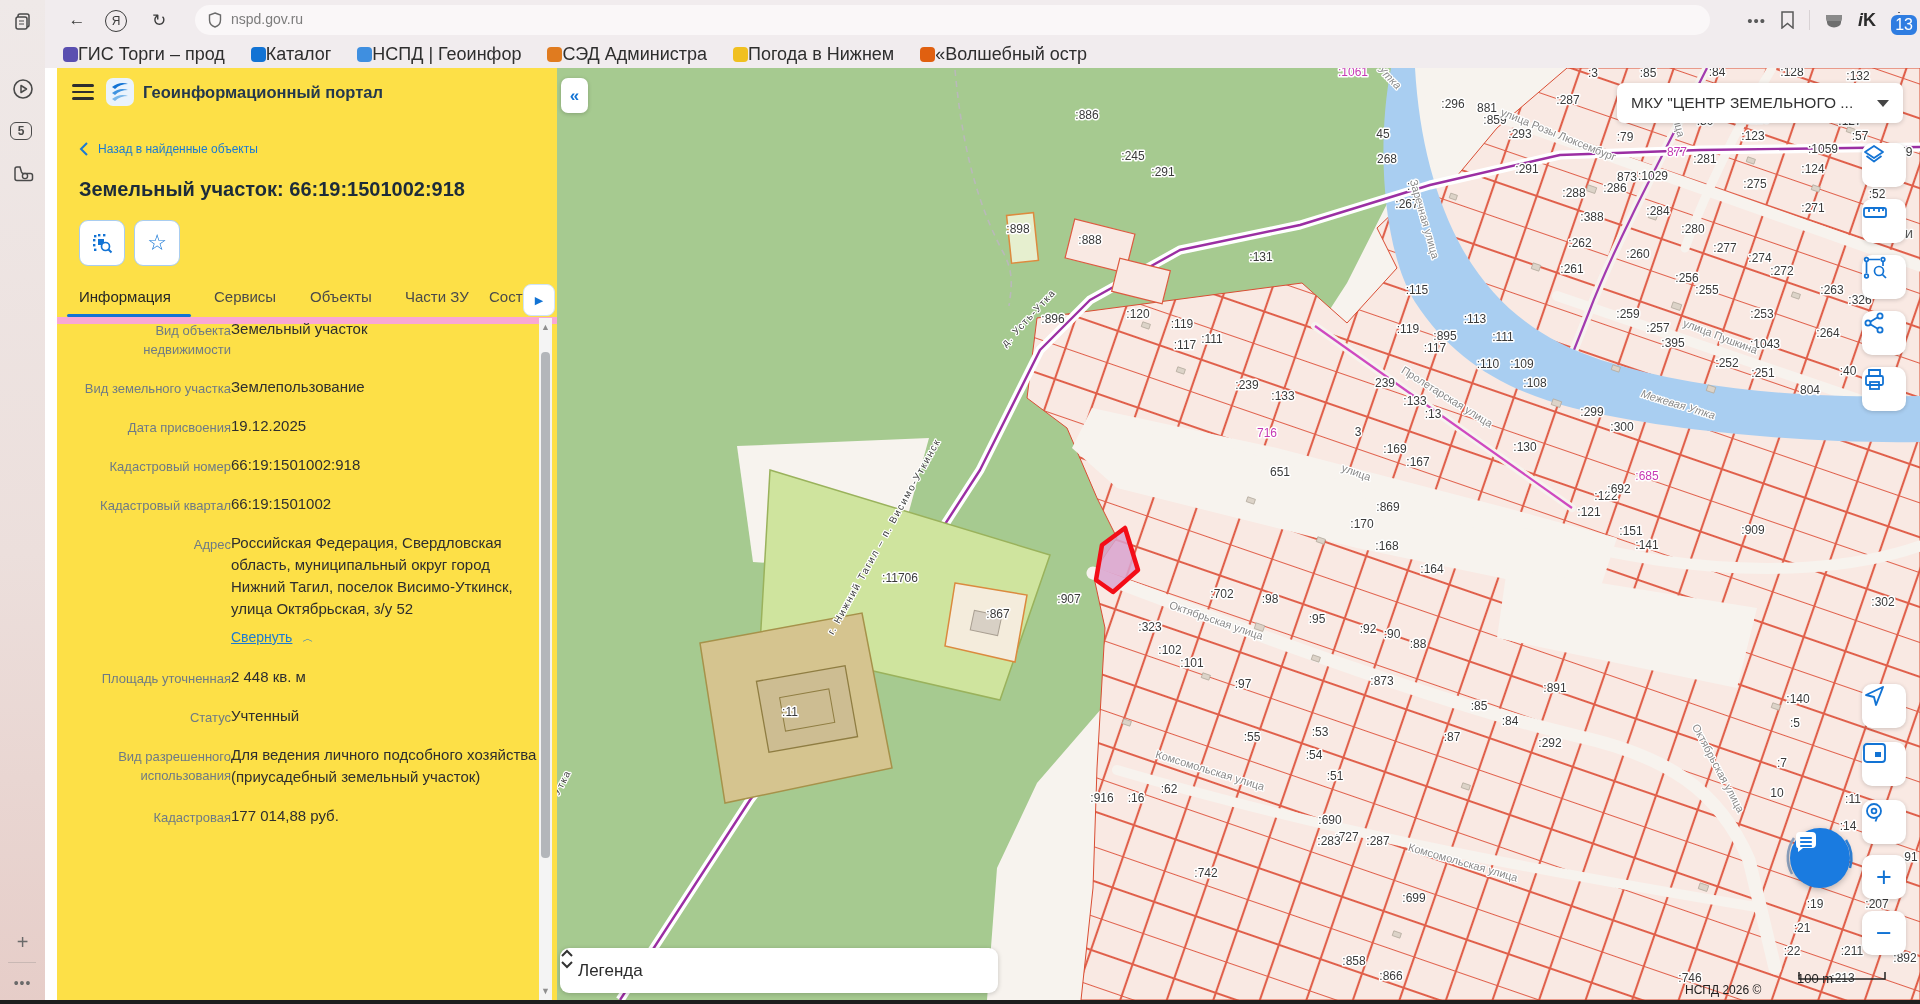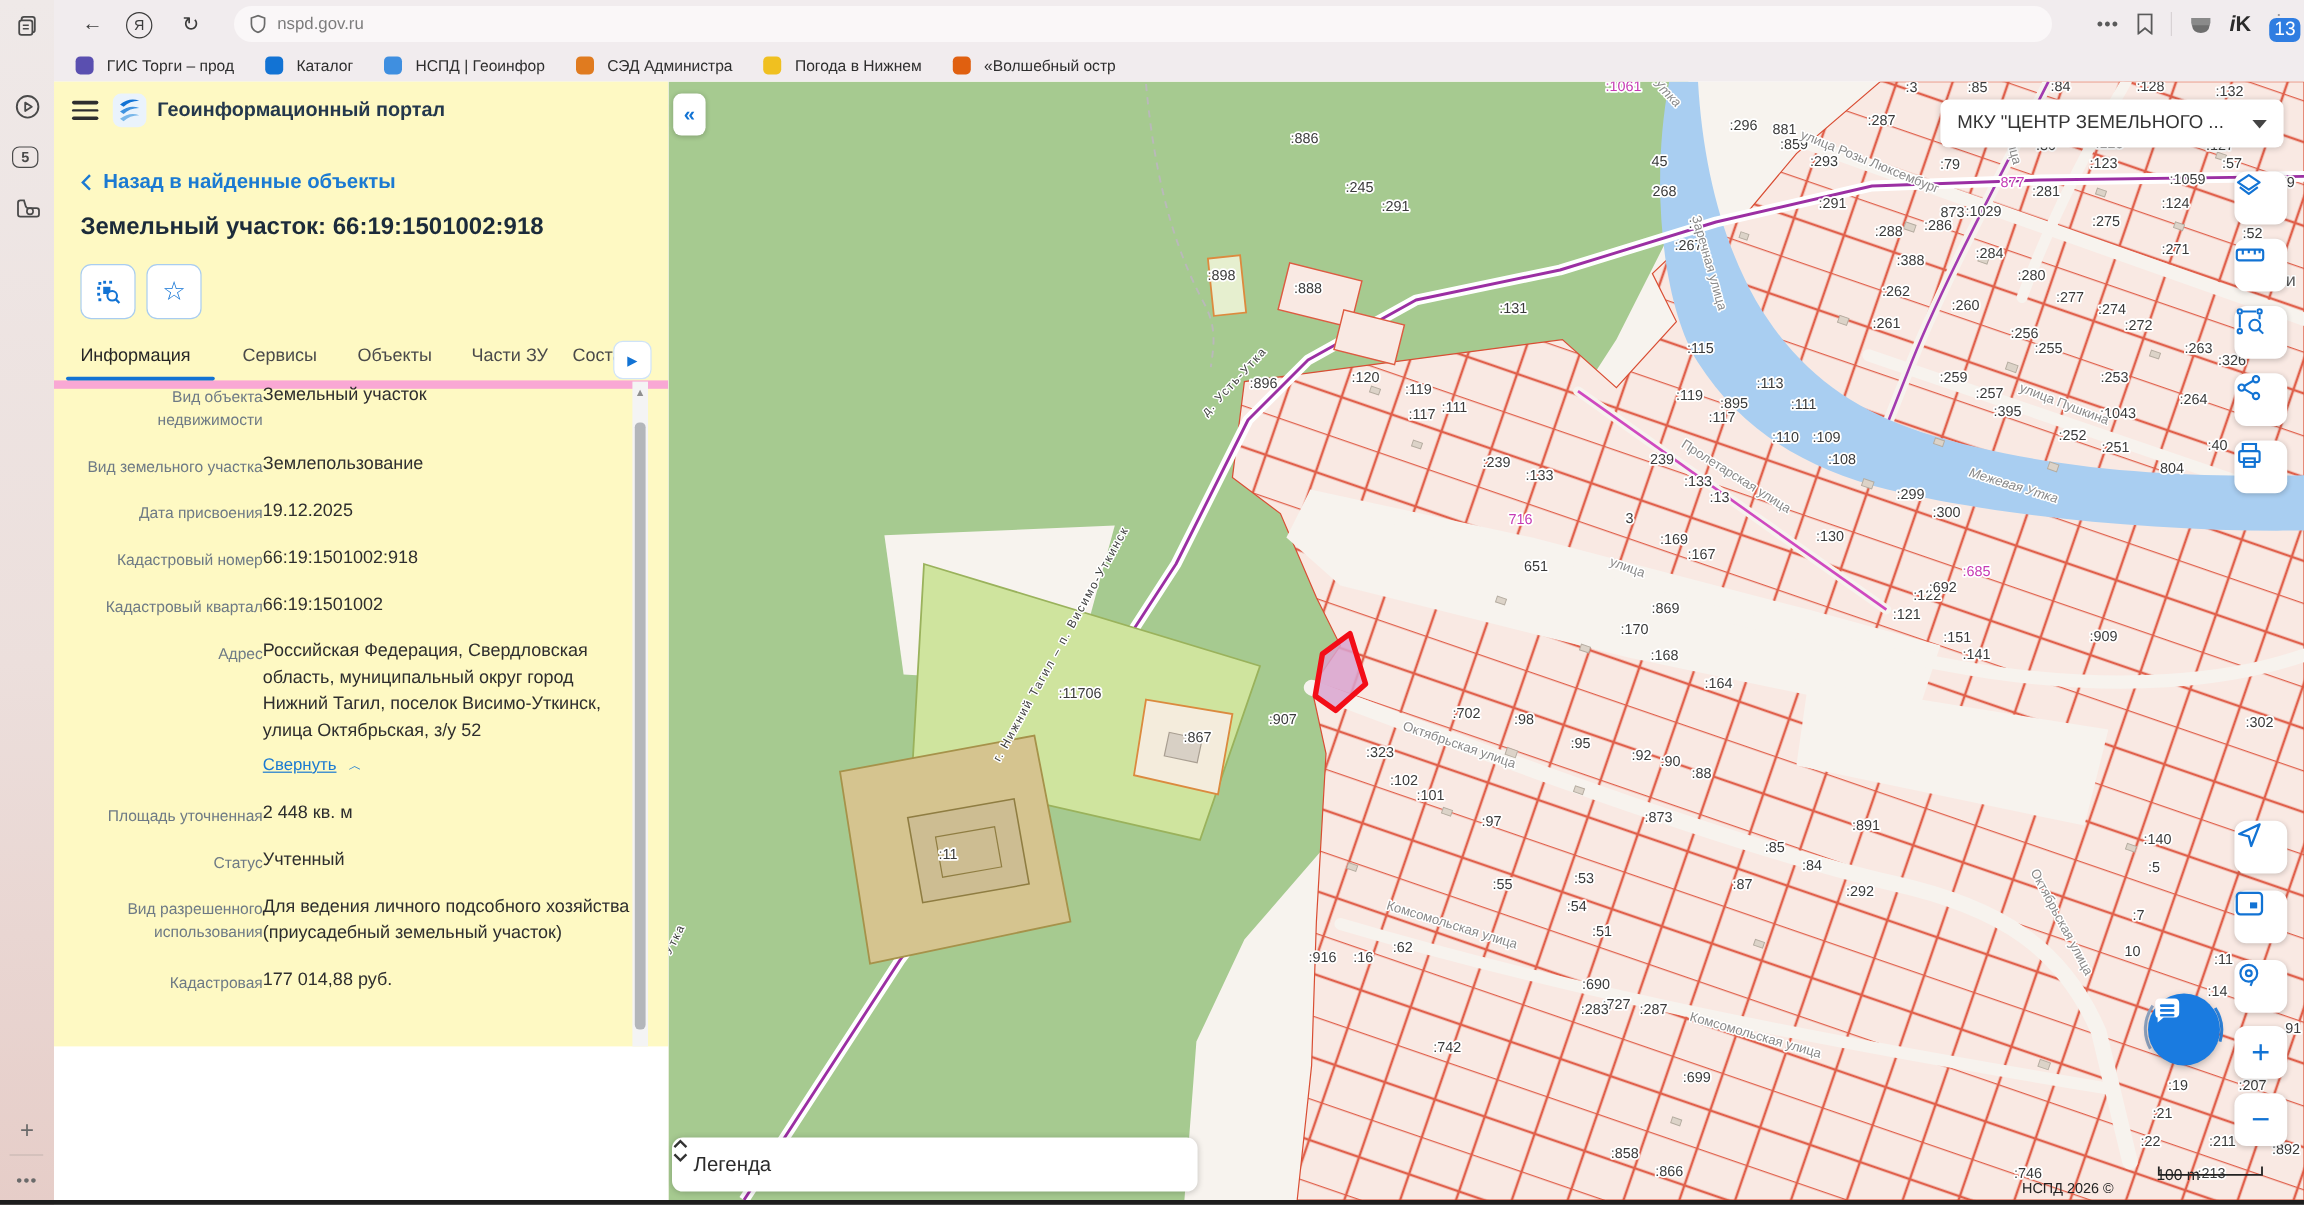--- a/index.html
+++ b/index.html
@@ -12,36 +12,36 @@
     color:#3c3c3c;font-size:17px;border-radius:6px;}
   #urlpill{position:absolute;left:150px;top:5px;width:1515px;height:30px;background:#faf7f8;border-radius:15px;}
   #urltext{position:absolute;left:36px;top:6px;font-size:14px;color:#7c7c7c;}
   #pagetitle{position:absolute;left:0;right:0;top:7px;text-align:center;font-size:14px;color:#1f1f1f;}
   #rightcluster{position:absolute;right:8px;top:6px;height:28px;display:flex;align-items:center;gap:14px;}
   .divider{width:1px;height:20px;background:#d8d2d4;}
   #dlbadge{position:absolute;right:-7px;bottom:-5px;background:#2f7de1;color:#fff;font-size:16px;
     border-radius:8px;padding:1px 4px;border:2px solid #f1ecee;}
   
   #bookmarks{position:absolute;left:45px;top:40px;width:1875px;height:28px;display:flex;align-items:center;gap:26px;padding-left:18px;}
-  .bm{display:flex;align-items:center;gap:11px;font-size:13px;color:#2e2e2e;white-space:nowrap;}
+  .bm{display:flex;align-items:center;gap:0;font-size:18px;color:#2e2e2e;white-space:nowrap;}
   .bmicon{width:15px;height:15px;border-radius:4px;display:inline-block;}
   
   #ysidebar{position:absolute;left:0;top:0;width:45px;height:1004px;
     background:linear-gradient(180deg,#efe9e8 0%,#ecdfdc 55%,#e6cdc8 100%);}
   .sideicon{position:absolute;left:10px;width:25px;height:25px;color:#4a4a4a;display:flex;
     align-items:center;justify-content:center;font-size:15px;}
   .boxicon{border:1.7px solid #4a4a4a;border-radius:6px;width:20px;height:16px;font-size:12px;font-weight:bold;}
   
-  #panel{position:absolute;left:45px;top:68px;width:512px;height:804px;background:#fef9c3;overflow:hidden;}
+  #panel{position:absolute;left:57px;top:68px;width:512px;height:932px;background:#fde047;overflow:hidden;}
   #appheader{position:absolute;left:0;top:0;width:100%;height:52px;}
   #hamburger{position:absolute;left:15px;top:16px;width:22px;height:16px;}
   #hamburger div{height:2.5px;background:#2e2e2e;margin-bottom:4px;border-radius:2px;}
   #applogo{position:absolute;left:48px;top:9px;}
   #apptitle{position:absolute;left:86px;top:15px;font-size:16.5px;font-weight:600;color:#24384c;}
-  #backlink{position:absolute;left:22px;top:74px;font-size:17px;color:#1b7ad2;display:flex;gap:10px;align-items:center;font-weight:bold;}
+  #backlink{position:absolute;left:22px;top:74px;font-size:12px;color:#1b7ad2;display:flex;gap:10px;align-items:center;}
   #pagetitle2{position:absolute;left:22px;top:110px;font-size:20px;font-weight:700;color:#1c2b3a;}
   .sqbtn{position:absolute;top:152px;width:44px;height:44px;border:1.5px solid #a9cdf0;border-radius:9px;
     background:#fff;display:flex;align-items:center;justify-content:center;color:#1273d4;}
   #tabsrow{position:absolute;left:0px;top:216px;width:512px;height:33px;border-bottom:7px solid #f9a8d4;}
   .tab{position:absolute;top:4px;font-size:15px;color:#4a4a4a;}
   .tab.active{color:#262626;}
   #tabuline{position:absolute;left:10px;top:30px;width:124px;height:3px;background:#1273d4;border-radius:2px;}
   #tabarrow{position:absolute;left:466px;top:0px;width:30px;height:30px;border:1px solid #cfe3f8;border-radius:8px;
     background:#fff;color:#1273d4;font-size:11px;display:flex;align-items:center;justify-content:center;}
   #fields{position:absolute;left:22px;top:250px;width:460px;}

